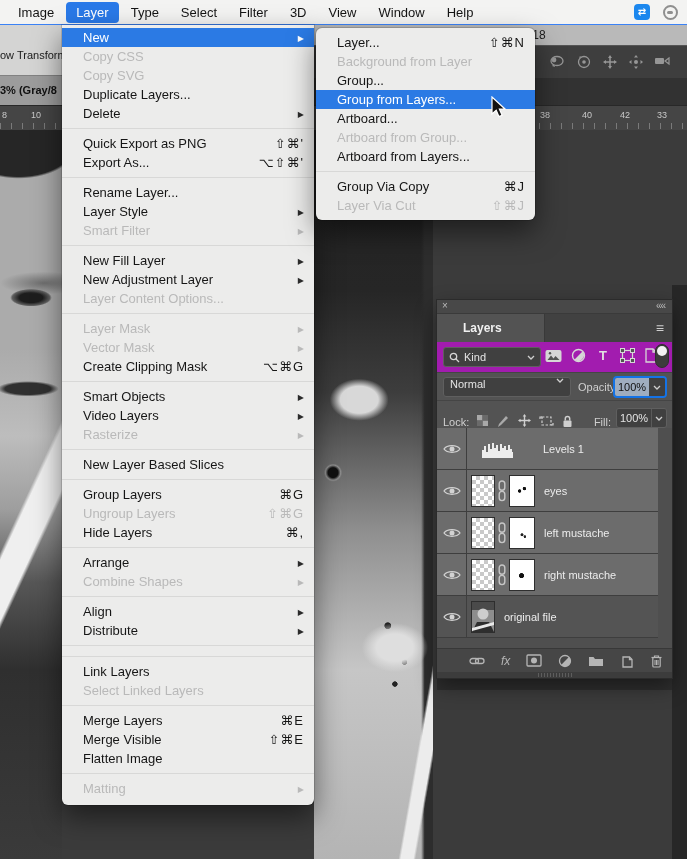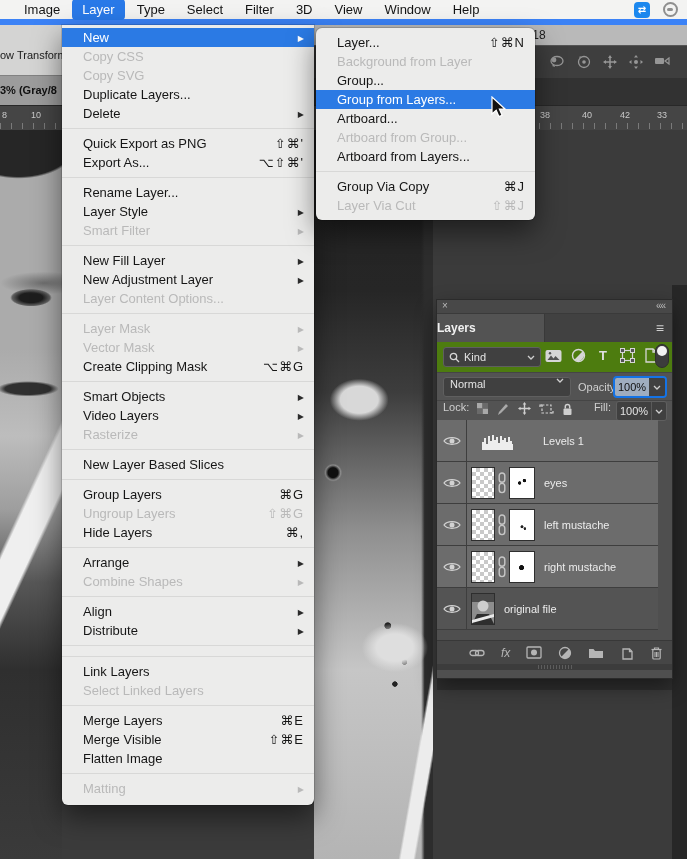--- a/index.html
+++ b/index.html
@@ -1,21 +1,21 @@
 <!DOCTYPE html>
 <html><head>
 <meta charset="utf-8">
 <style>
   *{margin:0;padding:0;box-sizing:border-box}
   html,body{width:687px;height:859px}
   body{font-family:"Liberation Sans","DejaVu Sans",sans-serif;background:#3b3b3b;position:relative;overflow:hidden}
   .abs{position:absolute}
 
   
-  .menubar{position:absolute;top:0;left:0;width:687px;height:25px;background:#f3f3f2;border-bottom:6px solid #3b82f6;display:flex;align-items:center;padding-left:14px;z-index:60}
+  .menubar{position:absolute;top:0;left:0;width:687px;height:25px;background:#f3f3f2;border-bottom:1px solid #3b82f6;display:flex;align-items:center;padding-left:8px;z-index:60}
   .mb-item{font-size:13px;color:#141414;padding:3px 10px;border-radius:4px;white-space:nowrap}
   .mb-item.active{background:#2979e8;color:#fff}
   .mb-right{margin-left:auto;display:flex;align-items:center;gap:13px;padding-right:9px}
   .tv-icon{width:16px;height:16px;border-radius:4px;background:#1b87ee;color:#fff;font-size:10px;line-height:16px;text-align:center;font-weight:bold}
   .cc-icon{width:15px;height:15px;border-radius:50%;border:2.5px solid #8f8f8f;position:relative}
   .cc-icon::after{content:"";position:absolute;left:2px;top:4px;width:6px;height:3px;border-radius:2px;background:#8f8f8f}
 
   
   .strip-title{left:314px;top:25px;width:373px;height:20px;background:#b9b9b9;z-index:5}
   .title-text{position:absolute;left:205px;top:3px;font-size:12px;color:#1d1d1d}
@@ -74,37 +74,37 @@
 
   
   .cursor{left:490px;top:96px;z-index:90}
 
   
   .panel{left:437px;top:300px;width:235px;height:378px;background:#4f4f4f;z-index:40;box-shadow:0 0 0 1px #2b2b2b,0 8px 20px rgba(0,0,0,.45);font-size:11px;color:#dcdcdc}
   .p-topbar{position:relative;height:14px;background:#484848;border-bottom:1px solid #3a3a3a}
   .p-close{position:absolute;left:5px;top:0px;font-size:10px;color:#b9b9b9}
   .p-collapse{position:absolute;right:7px;top:0px;font-size:10px;color:#b9b9b9;letter-spacing:-1px}
   .p-tabrow{position:relative;height:28px;background:#414141}
-  .p-tab{position:absolute;left:0;top:0;width:108px;height:28px;background:#535353;color:#f0f0f0;font-size:12px;font-weight:bold;line-height:28px;padding-left:0;border-right:1px solid #393939}
+  .p-tab{position:absolute;left:0;top:0;width:108px;height:28px;background:#535353;color:#f0f0f0;font-size:12px;font-weight:bold;line-height:28px;padding-left:26px;border-right:1px solid #393939}
   .p-menu-icon{position:absolute;right:8px;top:6px;font-size:14px;color:#cfcfcf}
-  .p-filter{position:relative;height:30px;background:#4d7c0f}
+  .p-filter{position:relative;height:30px;background:#a21caf}
   .kind-select{position:absolute;left:6px;top:5px;width:98px;height:20px;background:#404040;border:1px solid #5f5f5f;border-radius:3px;display:flex;align-items:center;gap:4px;padding:0 5px;color:#e3e3e3}
   .kind-select .chev{margin-left:auto}
   .f-icons{position:absolute;left:108px;top:6px;display:flex;gap:9px;align-items:center}
   .f-icons .t-glyph{font-weight:bold;font-size:13px;color:#e0e0e0;width:16px;text-align:center}
   .toggle{position:absolute;right:3px;top:2px;width:14px;height:24px;background:#3c3c3c;border-radius:7px;border:1px solid #2f2f2f}
   .toggle::after{content:"";position:absolute;left:1px;top:1px;width:10px;height:10px;border-radius:50%;background:#f2f2f2}
   .p-blend{position:relative;height:28px;background:#535353;border-top:1px solid #454545}
   .blend-select{position:absolute;left:6px;top:4px;width:128px;height:20px;background:#404040;border:1px solid #5f5f5f;border-radius:3px;display:flex;align-items:flex-start;padding:0 6px;color:#e3e3e3}
   .blend-select .chev{margin-left:auto}
   .op-label{position:absolute;left:141px;top:8px;color:#cfcfcf}
   .op-field{position:absolute;right:5px;top:3px;display:flex;border:2px solid #1473e6;border-radius:4px;overflow:hidden}
   .op-value{width:34px;height:18px;background:#9fadbf;color:#101010;text-align:center;line-height:18px}
   .op-chev{width:16px;height:18px;background:#404040;display:flex;align-items:center;justify-content:center}
-  .p-lock{position:relative;height:20px;background:#535353;border-top:1px solid #454545;display:flex;align-items:flex-start}
+  .p-lock{position:relative;height:28px;background:#535353;border-top:1px solid #454545;display:flex;align-items:flex-end}
   .lock-label{margin-left:6px;color:#cfcfcf}
   .lock-icons{display:flex;gap:7px;margin-left:7px;align-items:center}
   .fill-label{margin-left:auto;color:#cfcfcf}
   .fill-field{display:flex;margin:0 5px 0 5px;border:1px solid #5f5f5f;border-radius:3px;overflow:hidden}
   .fill-value{width:34px;height:18px;background:#404040;color:#e3e3e3;text-align:center;line-height:18px}
   .fill-chev{width:15px;height:18px;background:#404040;border-left:1px solid #5a5a5a;display:flex;align-items:center;justify-content:center}
   
   .p-list{position:relative;width:221px;background:#4f4f4f}
   .l-row{display:flex;align-items:center;height:42px;background:#545454;border-bottom:1px solid #3e3e3e}
   .l-row.selected{background:#6c6c6c}

